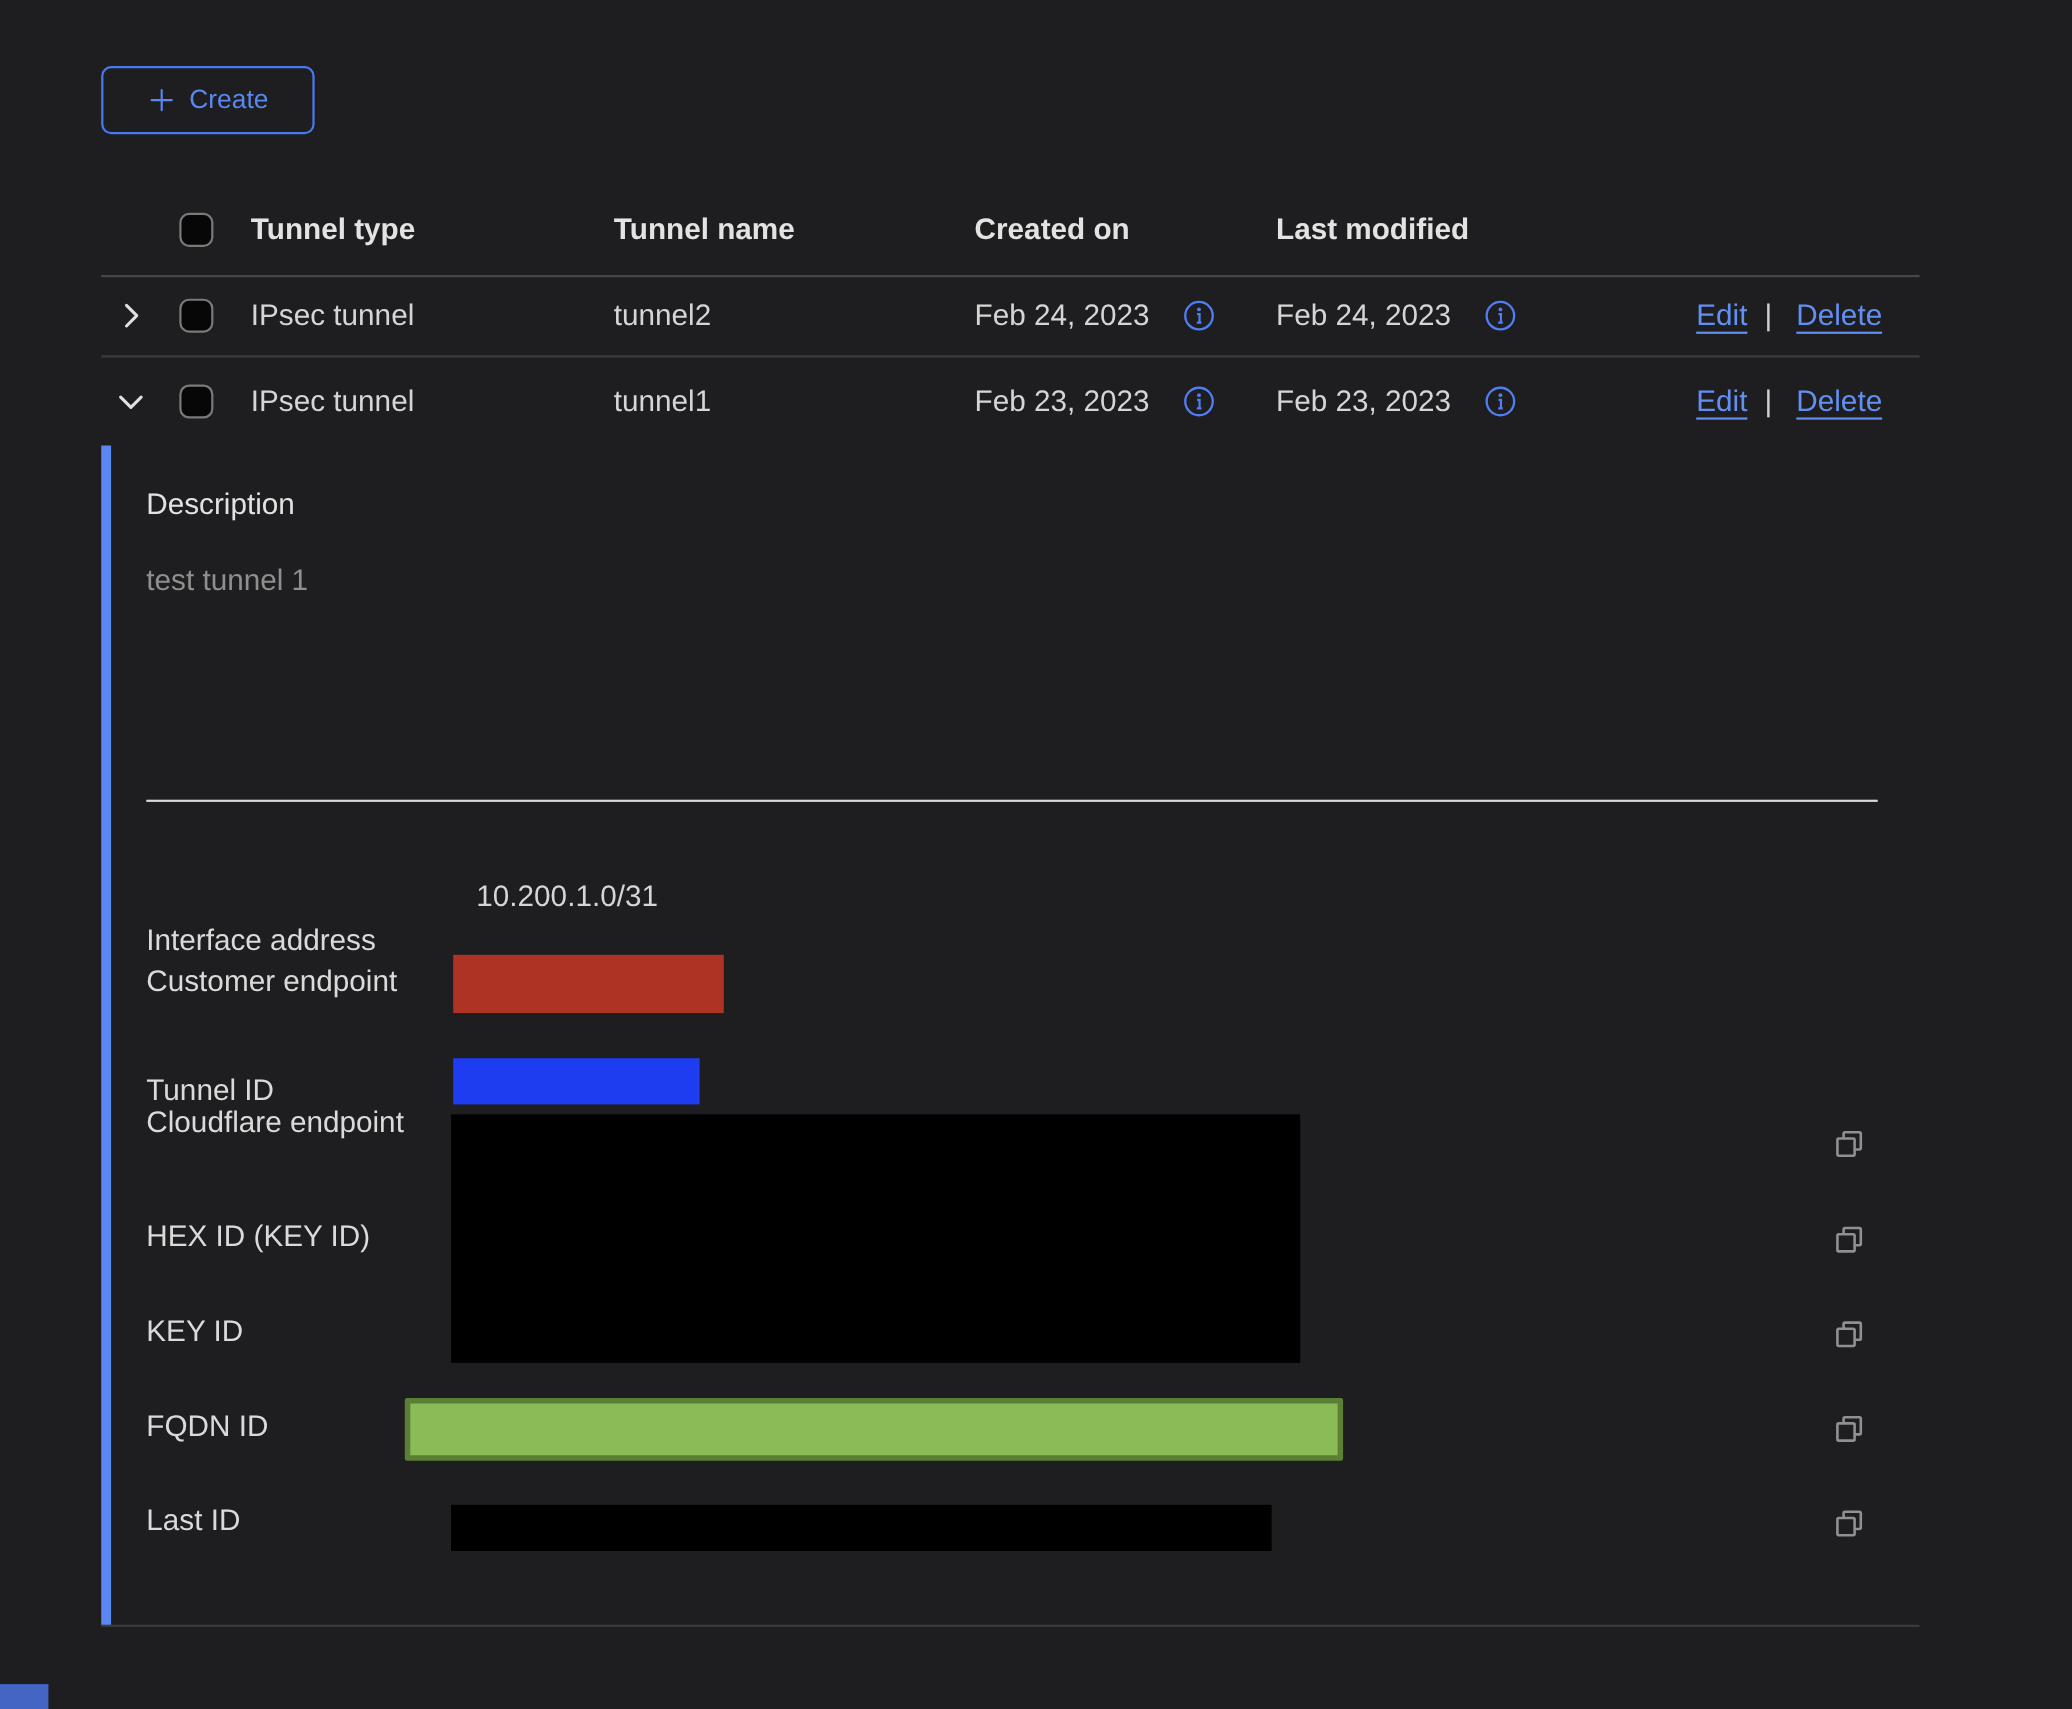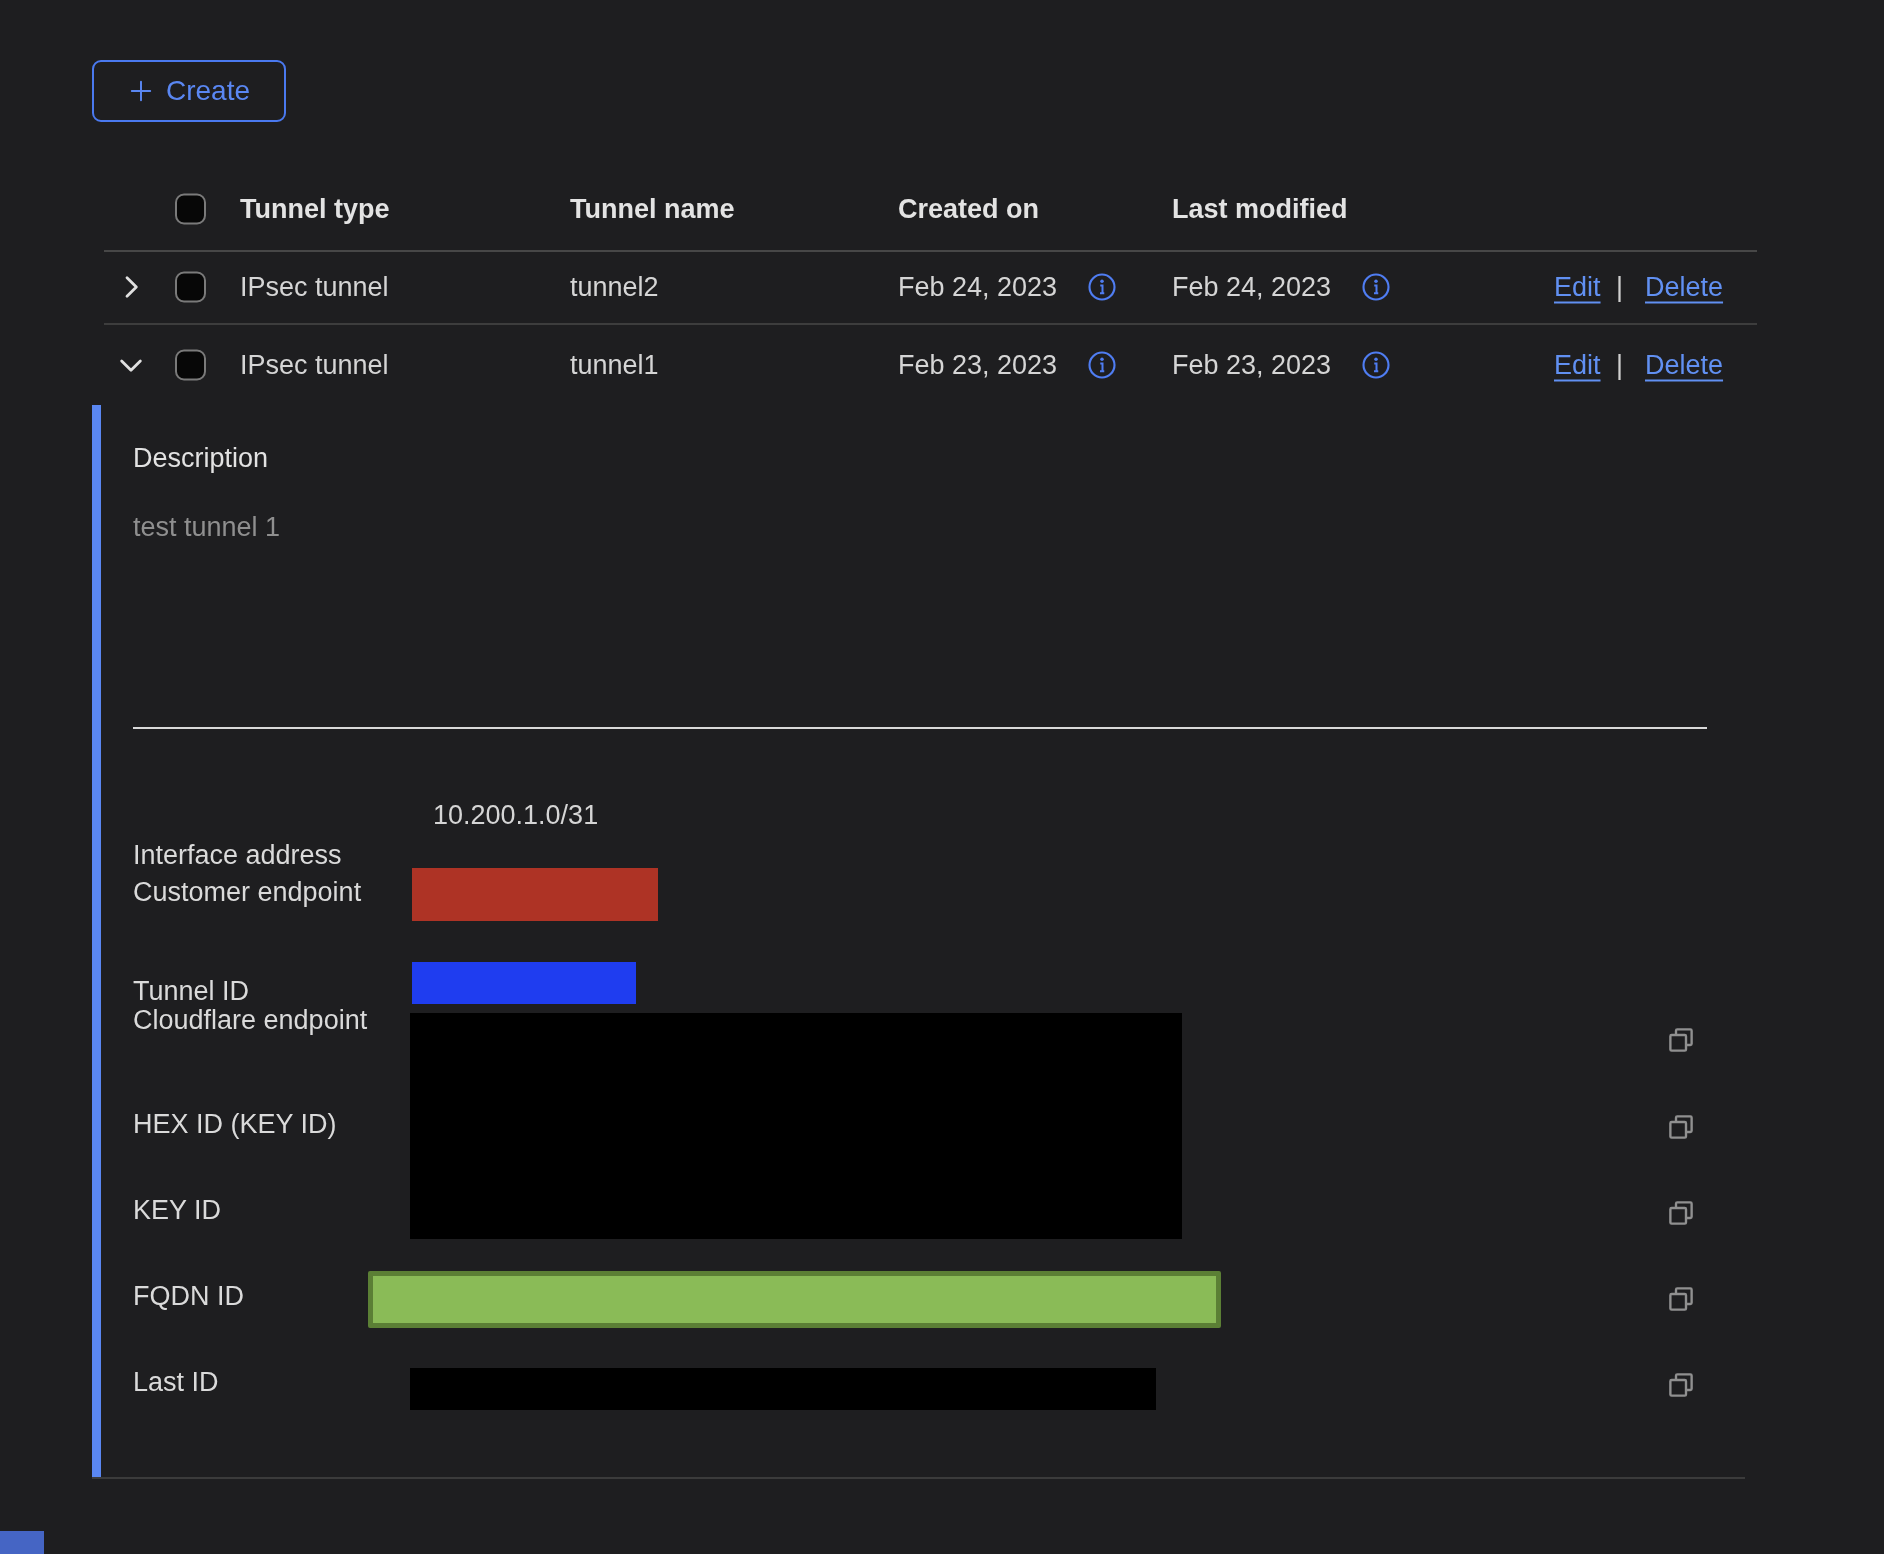--- a/index.html
+++ b/index.html
@@ -6,25 +6,25 @@
   .screen{
     position:relative;width:1884px;height:1554px;overflow:hidden;
     background:#1e1e20;
     font-family:"Liberation Sans","DejaVu Sans",sans-serif;
     font-size:27px;color:#d5d5d5;
   }
   
   .create-btn{
     position:absolute;left:92px;top:60px;width:194px;height:62px;
     background:transparent;border:2px solid #4a79ef;border-radius:9px;
-    color:#5a87f2;font:inherit;font-size:28px;
+    color:#5a87f2;font:inherit;font-size:24px;
     display:flex;align-items:center;justify-content:center;gap:12px;cursor:pointer;
   }
   
-  .thead,.trow{position:absolute;left:104px;width:1653px;}
+  .thead,.trow{position:absolute;left:92px;width:1653px;}
   .thead{top:168px;height:82px;border-bottom:2px solid #474747;}
   .trow1{top:250px;height:73px;border-bottom:2px solid #3d3d3d;}
   .trow2{top:325px;height:80px;}
   .cellpos{position:absolute;top:50%;transform:translateY(-50%);white-space:nowrap;}
   .hcell{font-weight:bold;color:#e3e3e3;}
   .cell{color:#d5d5d5;}
   .cb{
     position:absolute;top:50%;transform:translateY(-50%);
     width:31px;height:31px;border:2px solid #7a7a7a;border-radius:9px;
     background:#070707;box-sizing:border-box;cursor:pointer;

